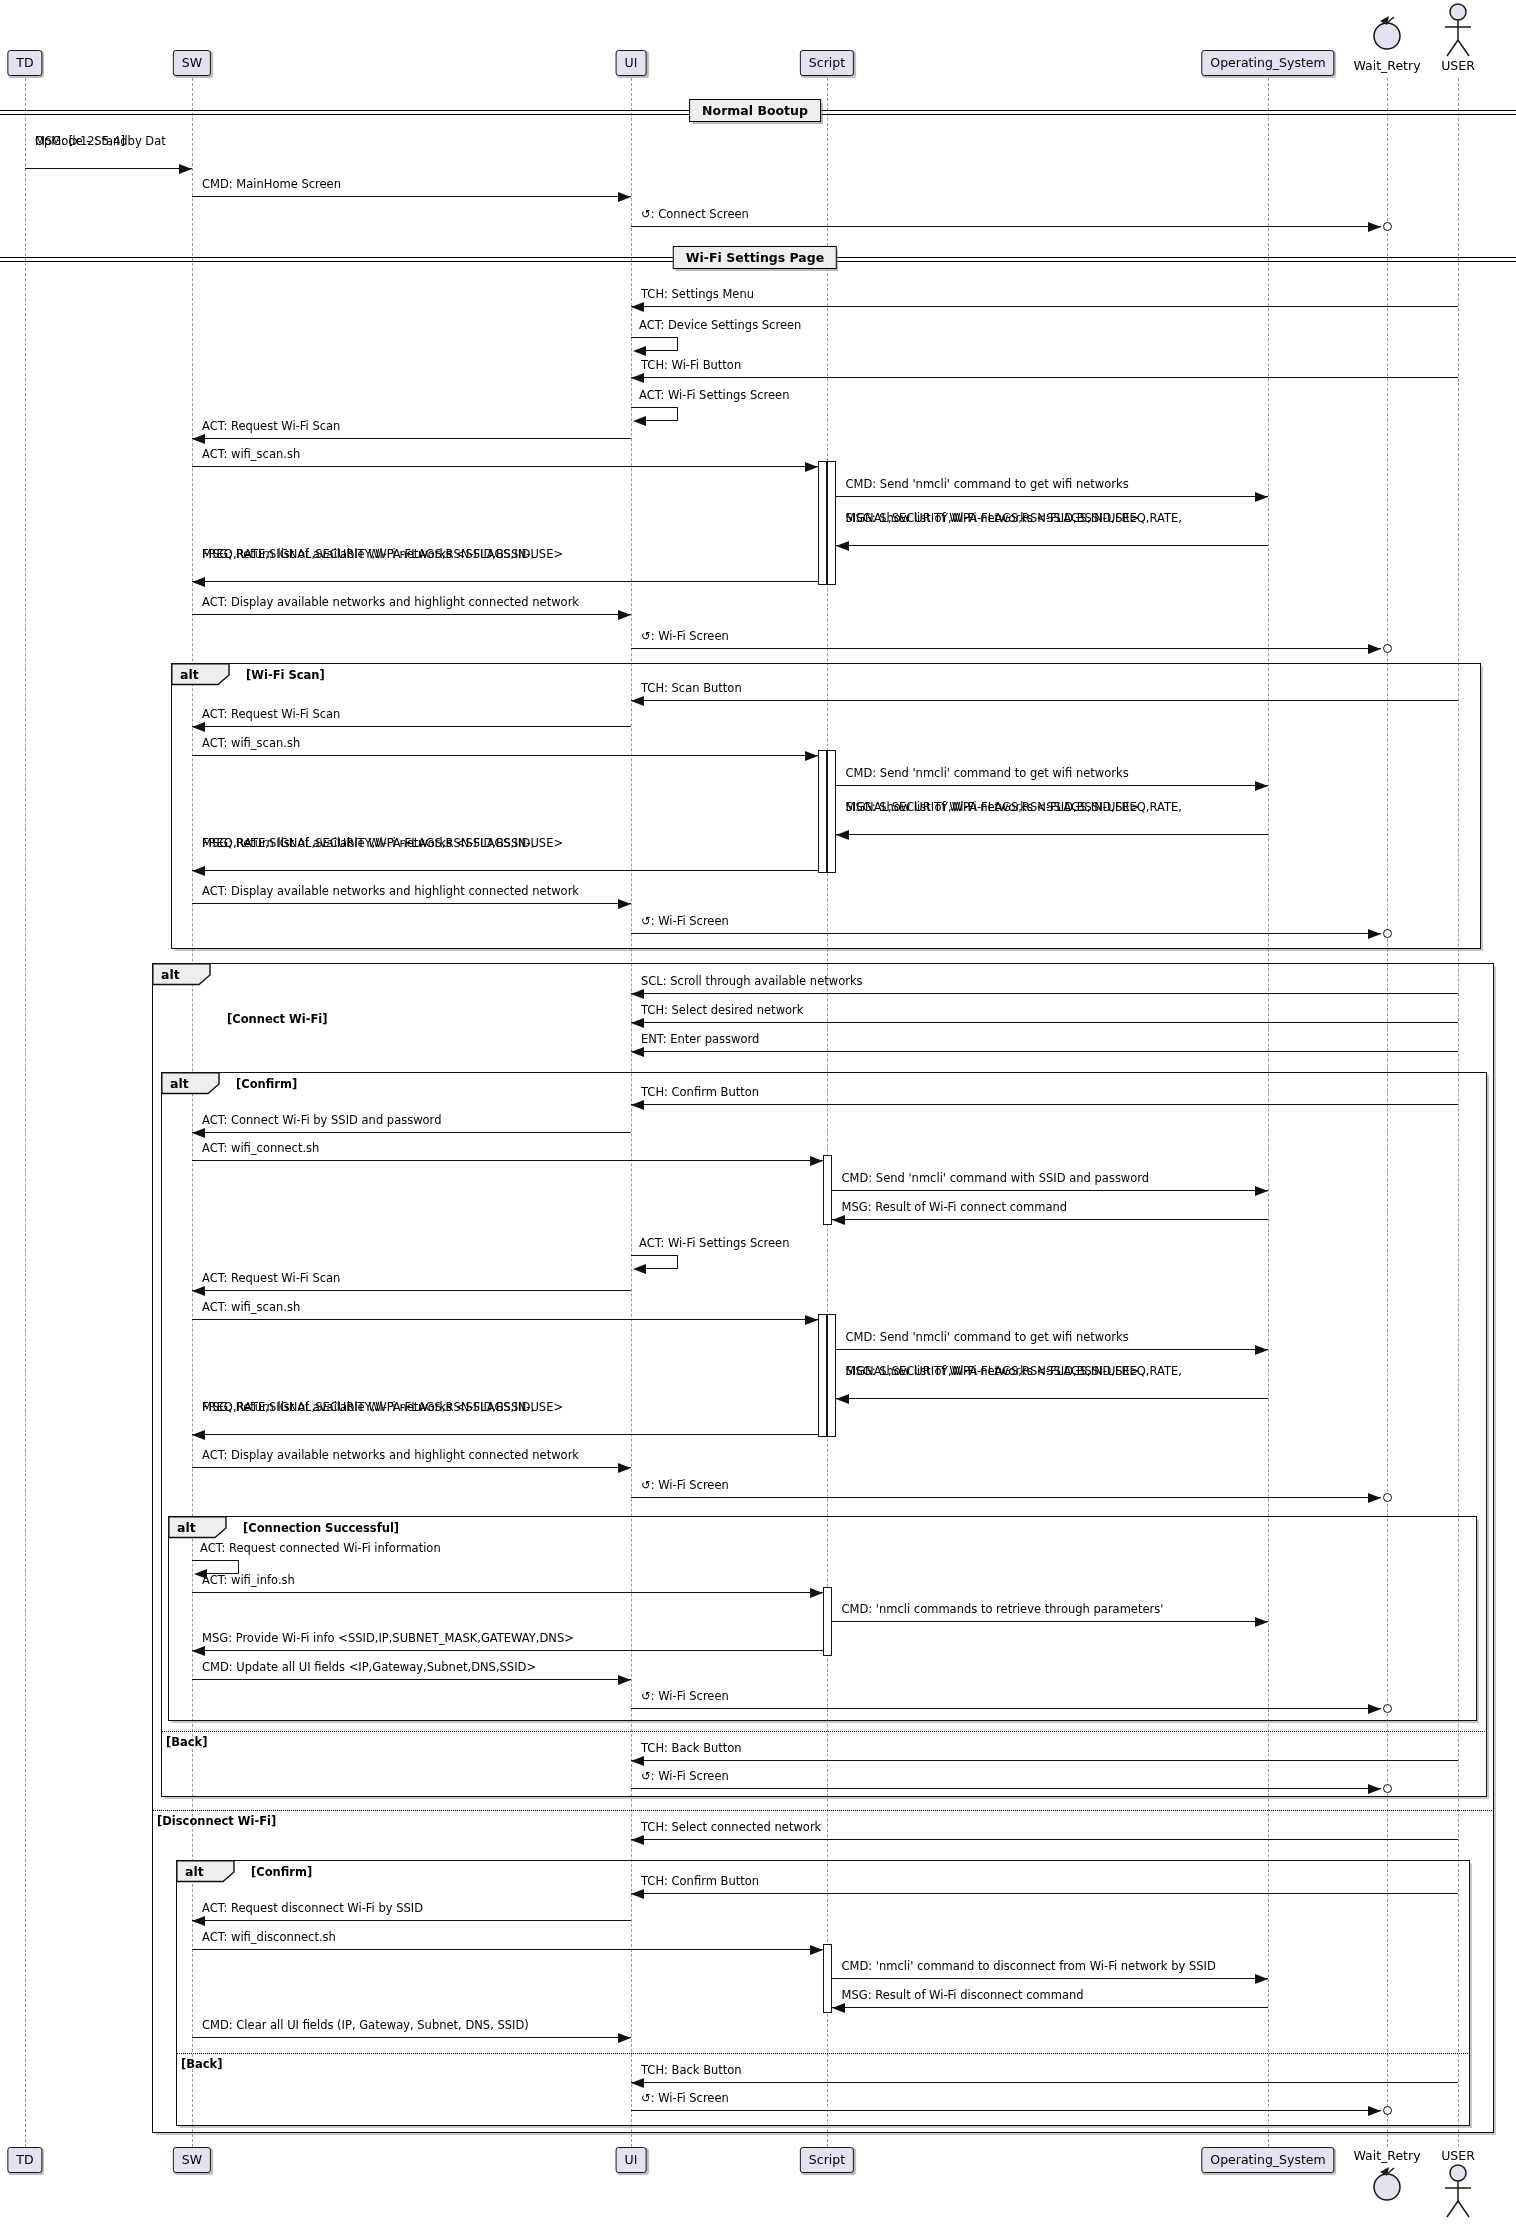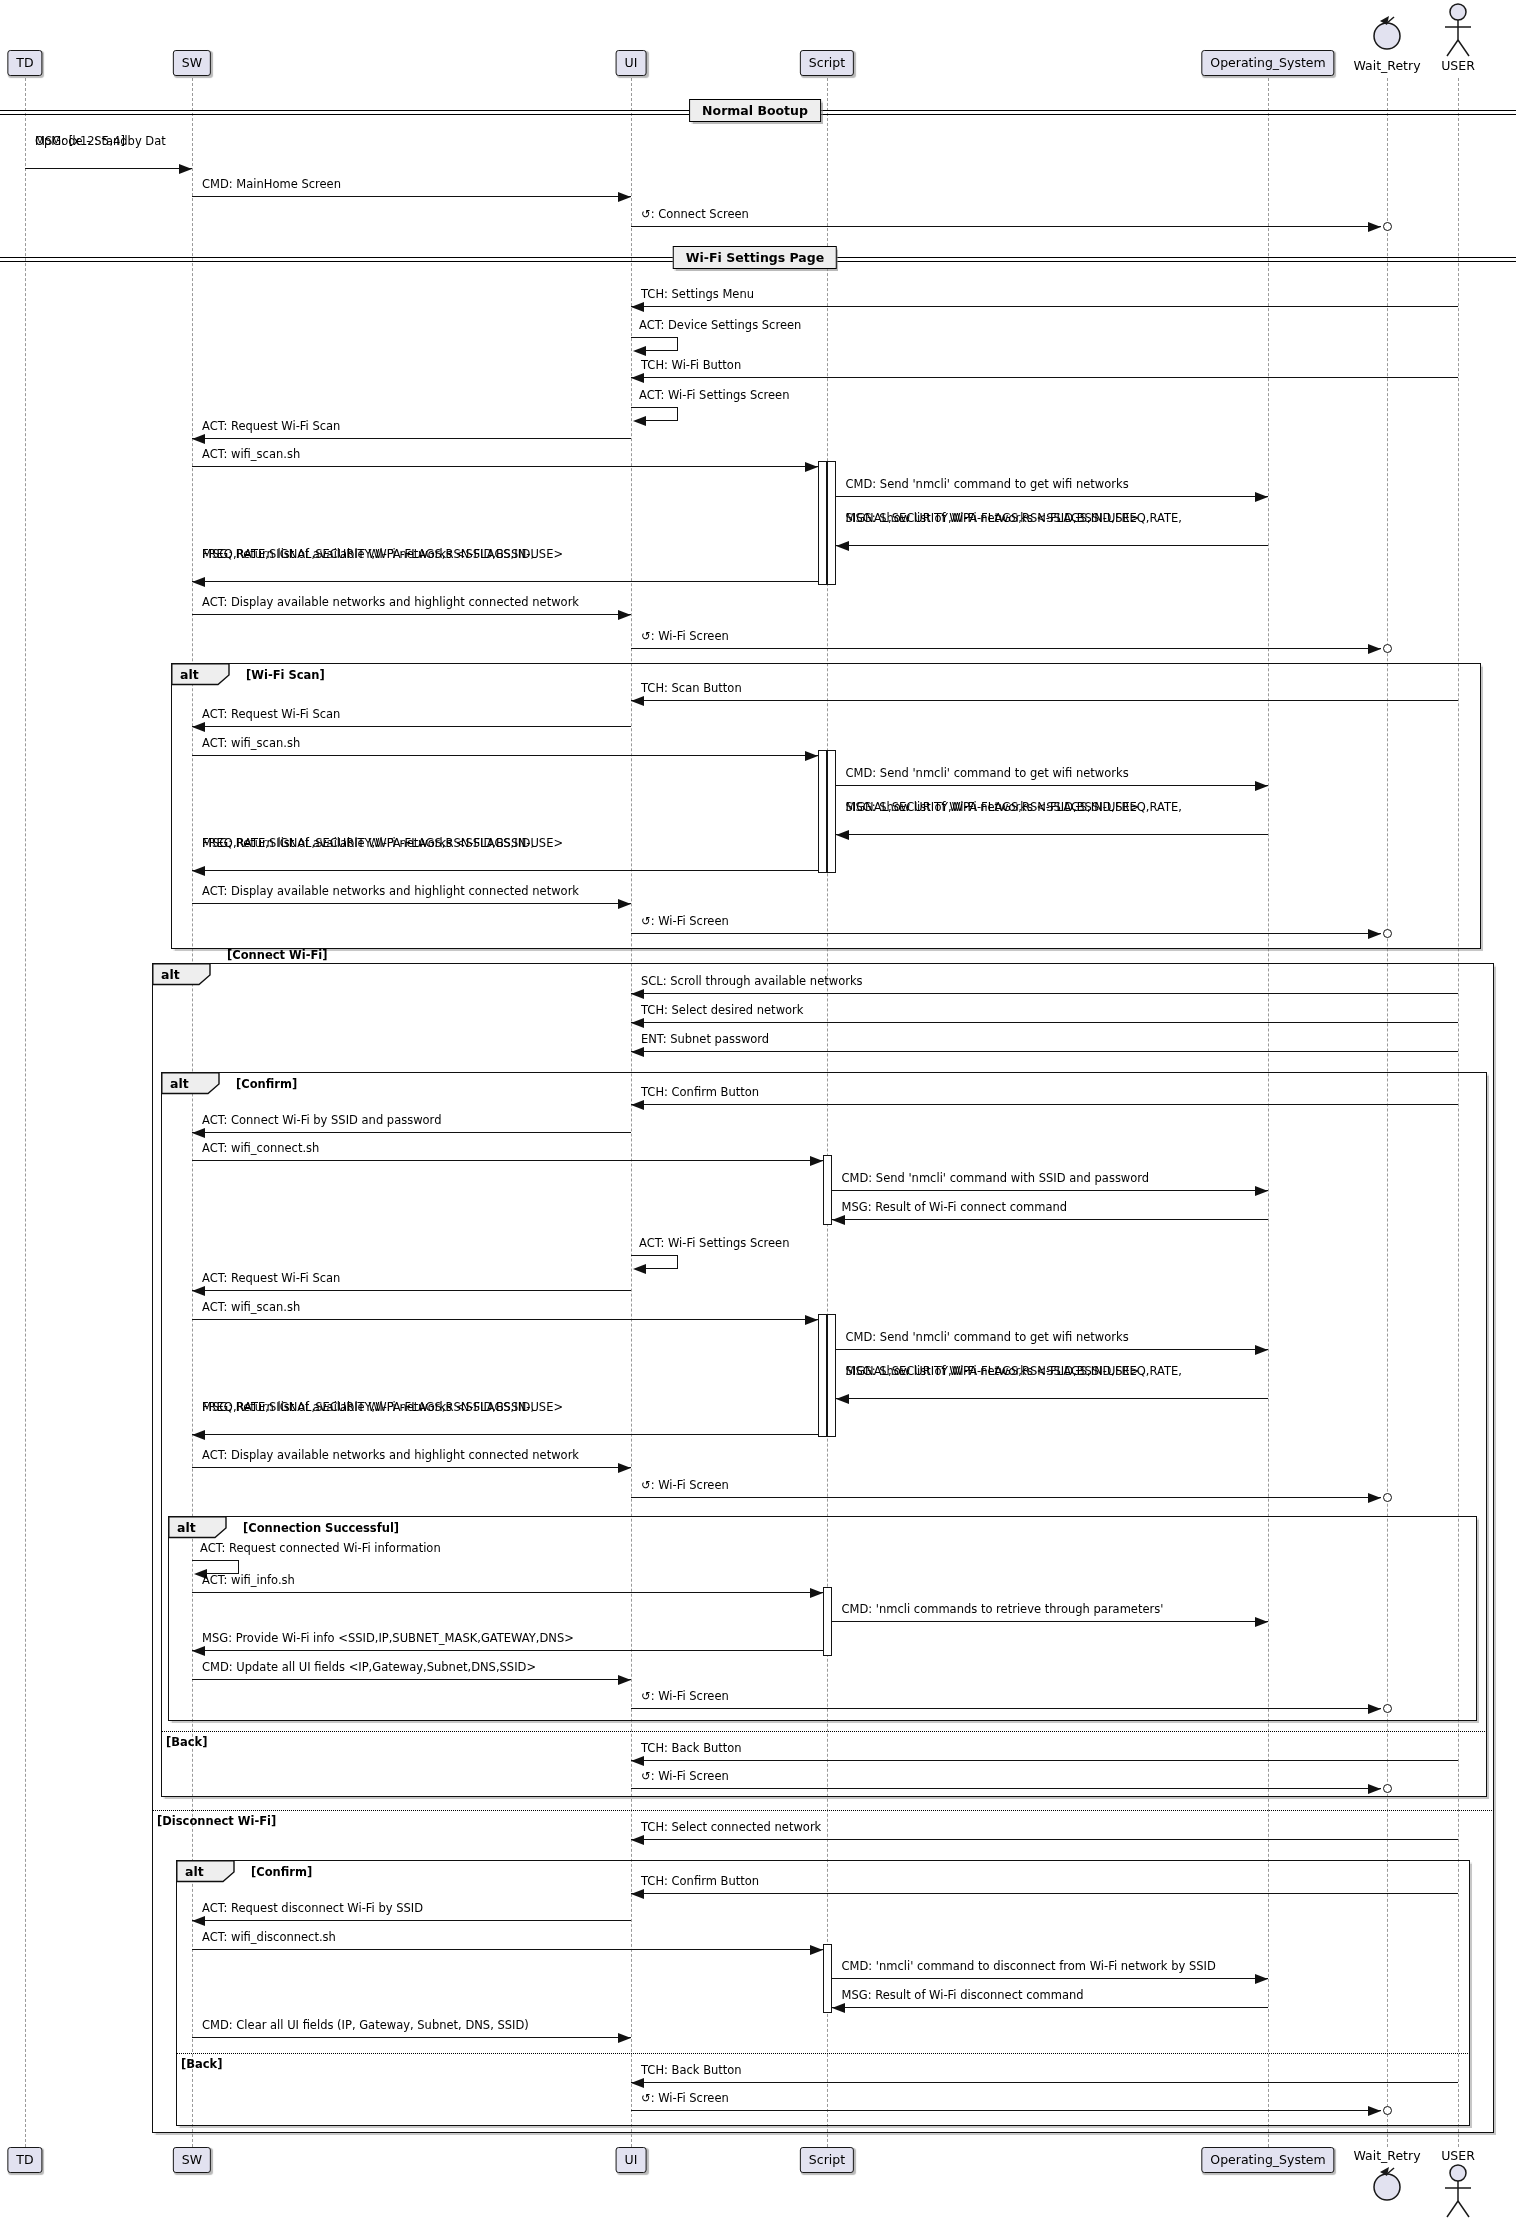--- a/index.html
+++ b/index.html
@@ -52,21 +52,21 @@
       </svg>
     </div>
     <div class="guard" style="left: 246px; top: 668px;">[Wi-Fi Scan]</div>
     <div class="frame" style="left: 152px; top: 963px; width: 1342px; height: 1170px;"></div>
     <div style="left: 152px; top: 963px; width: 62px; height: 23px;">
       <svg width="62" height="23" style="position:absolute;left:0;top:0">
         <path d="M0.8,0.8 H58 V12 L47,21.5 H0.8 Z" fill="#EEEEEE" stroke="#0f0f0f" stroke-width="1.4"></path>
         <text x="9" y="16" font-size="12.5" font-weight="bold" fill="#000">alt</text>
       </svg>
     </div>
-    <div class="guard" style="left: 227px; top: 948px;">[Connect Wi-Fi]</div>
+    <div class="guard" style="left: 227px; top: 1012px;">[Connect Wi-Fi]</div>
     <div class="elseline" style="left: 152px; top: 1810px; width: 1342px;"></div>
     <div class="elselabel" style="left: 157px; top: 1814px;">[Disconnect Wi-Fi]</div>
     <div class="frame" style="left: 161px; top: 1072px; width: 1326px; height: 725px;"></div>
     <div style="left: 161px; top: 1072px; width: 62px; height: 23px;">
       <svg width="62" height="23" style="position:absolute;left:0;top:0">
         <path d="M0.8,0.8 H58 V12 L47,21.5 H0.8 Z" fill="#EEEEEE" stroke="#0f0f0f" stroke-width="1.4"></path>
         <text x="9" y="16" font-size="12.5" font-weight="bold" fill="#000">alt</text>
       </svg>
     </div>
     <div class="guard" style="left: 236px; top: 1077px;">[Confirm]</div>
@@ -231,21 +231,21 @@
       <div>SCL: Scroll through available networks</div>
     </div>
     <div class="mline" style="left: 631px; top: 1022px; width: 827px;"></div>
     <div class="arr-l" style="left: 631px; top: 1018px;"></div>
     <div class="mlabel" style="left: 641px; top: 1003px;">
       <div>TCH: Select desired network</div>
     </div>
     <div class="mline" style="left: 631px; top: 1051px; width: 827px;"></div>
     <div class="arr-l" style="left: 631px; top: 1047px;"></div>
     <div class="mlabel" style="left: 641px; top: 1032px;">
-      <div>ENT: Subnet password</div>
+      <div>ENT: Enter password</div>
     </div>
     <div class="mline" style="left: 631px; top: 1104px; width: 827px;"></div>
     <div class="arr-l" style="left: 631px; top: 1100px;"></div>
     <div class="mlabel" style="left: 641px; top: 1085px;">
       <div>TCH: Confirm Button</div>
     </div>
     <div class="mline" style="left: 192px; top: 1132px; width: 439px;"></div>
     <div class="arr-l" style="left: 192px; top: 1128px;"></div>
     <div class="mlabel" style="left: 202px; top: 1113px;">
       <div>ACT: Connect Wi-Fi by SSID and password</div>

